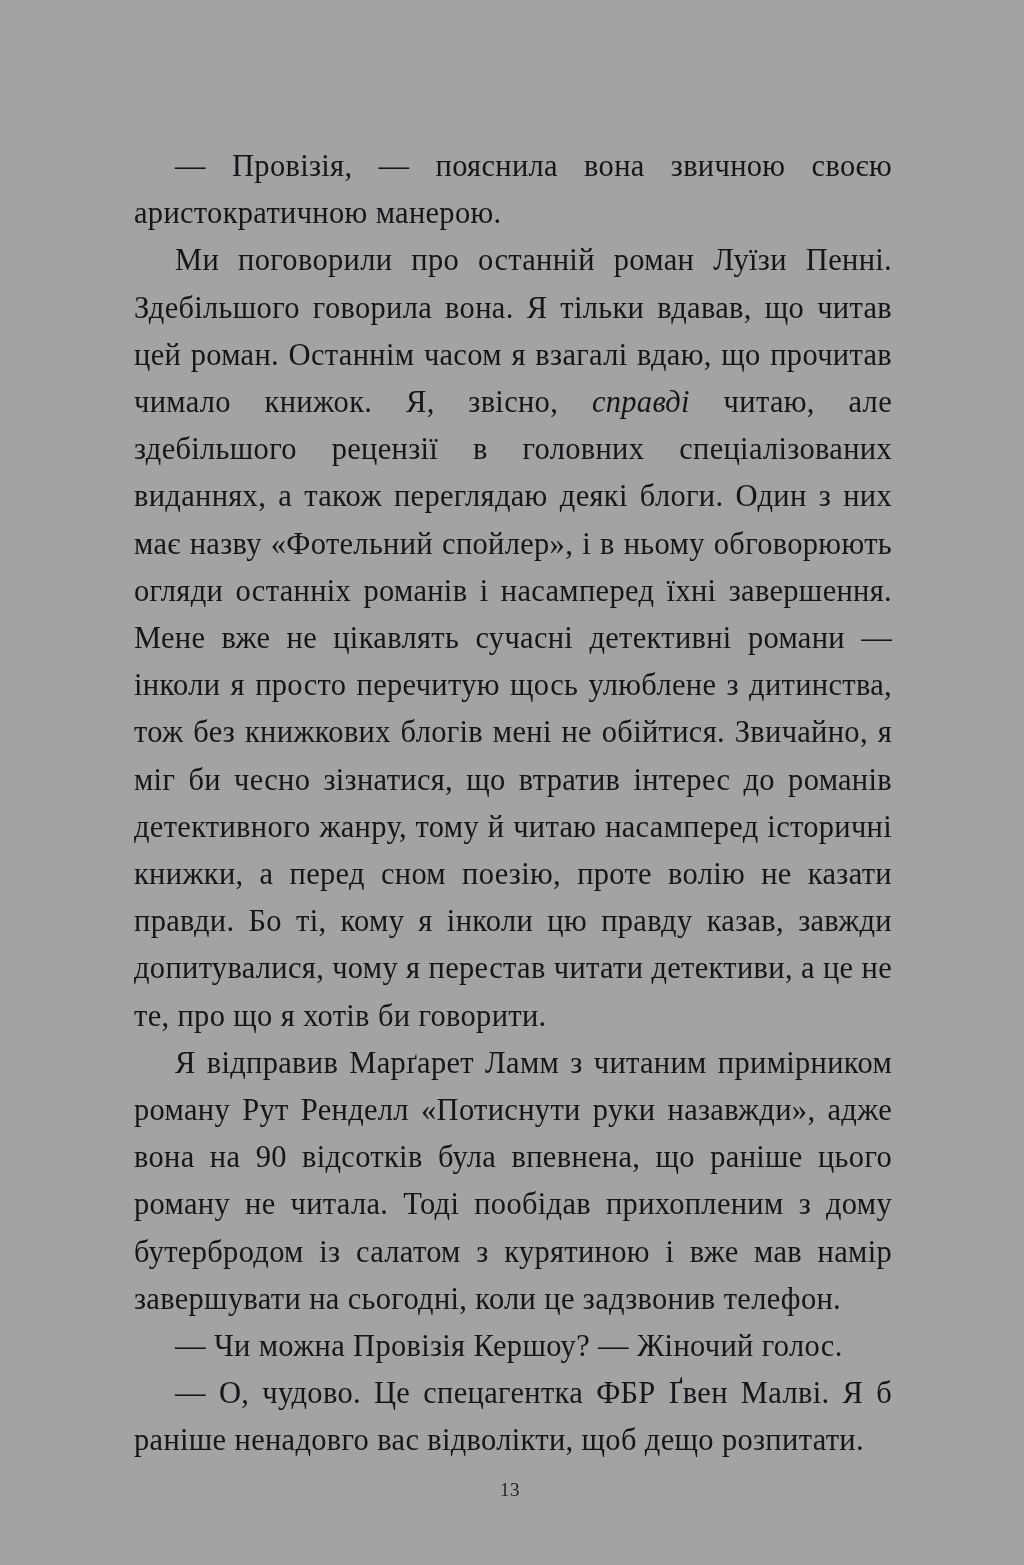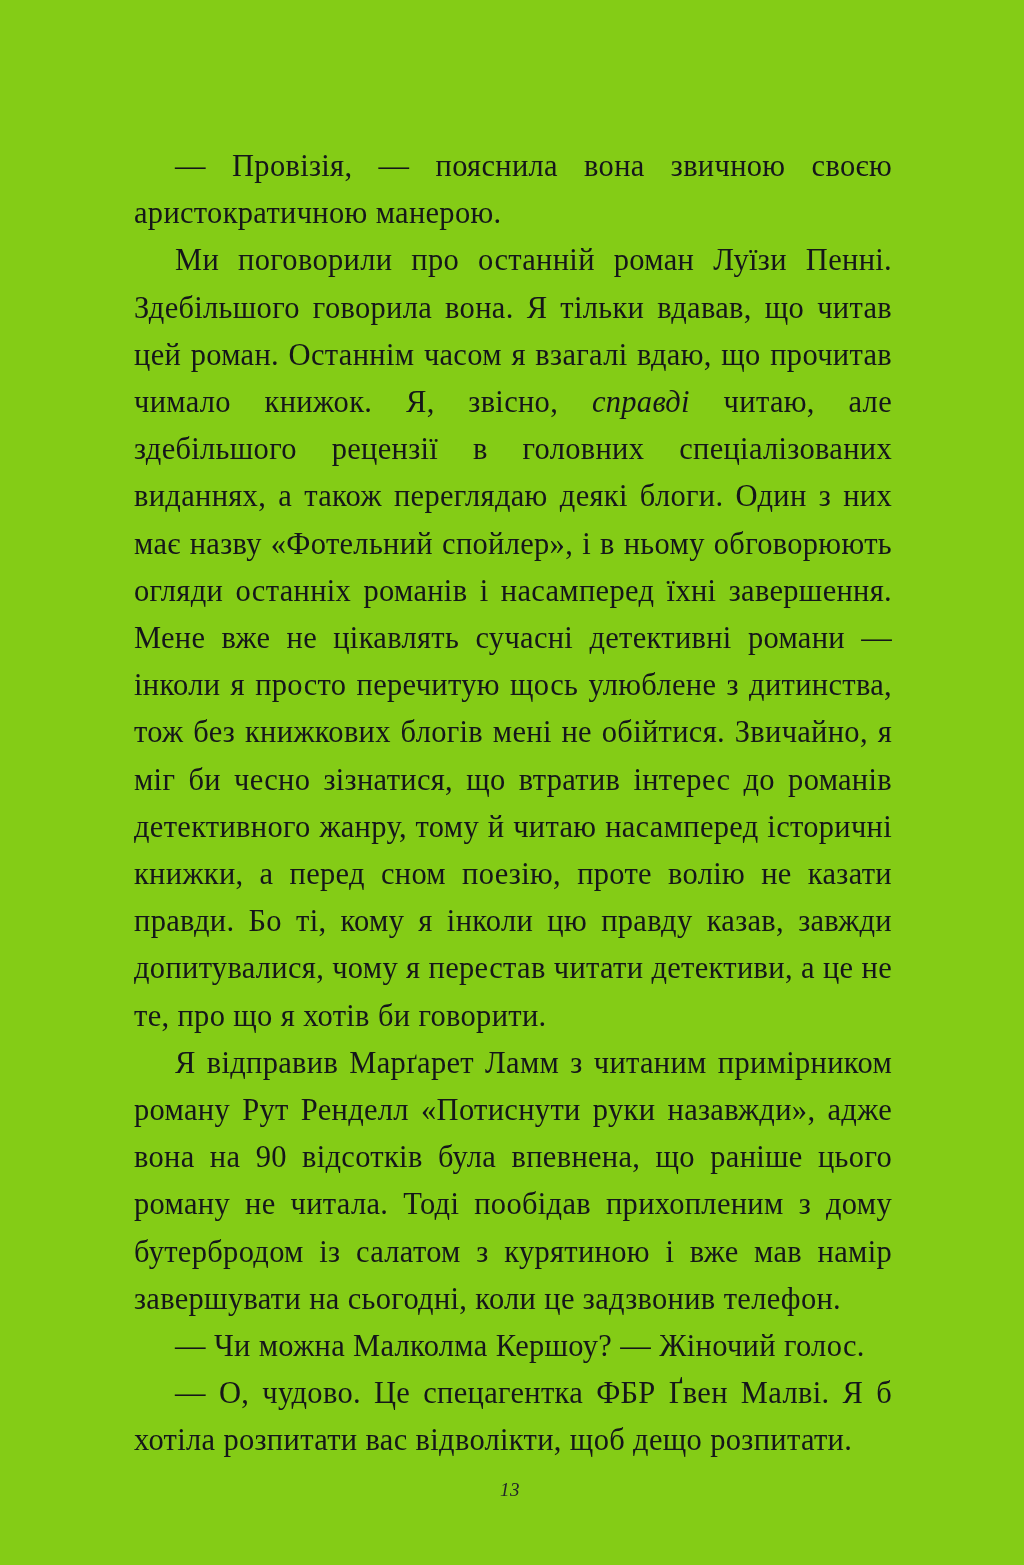--- a/index.html
+++ b/index.html
@@ -14,21 +14,21 @@
     position: relative;
     overflow: hidden;
     font-family: "Liberation Serif", "DejaVu Serif", serif;
     color: #15161a;
     -webkit-font-smoothing: antialiased;
   }
 
   .page {
     position: absolute;
     inset: 0;
-    background: #84cc16;
+    background: #a3a3a3;
   }
 
   .text-block {
     position: absolute;
     left: 134px;
     top: 143px;
     width: 758px;
   }
 
   .para {
@@ -71,39 +71,38 @@
     position: absolute;
     left: 0;
     right: 4px;
     top: 1478px;
     text-align: center;
     font-size: 19px;
     line-height: 24px;
     font-family: "Liberation Serif", "DejaVu Serif", serif;
     color: #23252a;
     letter-spacing: 0.02em;
-    font-style: italic;
   }
 </style>
 </head>
 <body>
 
 <div class="page">
 
   <div class="text-block">
 
     <p class="para continued">— Провізія, — пояснила вона звичною своєю аристократичною манерою.</p>
 
     <p class="para indent"><span>Ми поговорили про останній роман Луїзи Пенні. Здебільшого говорила вона. Я тільки вдавав, що читав цей роман. Останнім часом я взагалі вдаю, що прочитав чимало книжок. Я, звісно, </span><em class="italic">справді</em><span> читаю, але здебільшого рецензії в головних спеціалізованих виданнях, а також переглядаю деякі блоги. Один з них має назву «Фотельний спойлер», і в ньому обговорюють огляди останніх романів і насамперед їхні завершення. Мене вже не цікавлять сучасні детективні романи — інколи я просто перечитую щось улюблене з дитинства, тож без книжкових блогів мені не обійтися. Звичайно, я міг би чесно зізнатися, що втратив інтерес до романів детективного жанру, тому й читаю насамперед історичні книжки, а перед сном поезію, проте волію не казати правди. Бо ті, кому я інколи цю правду казав, завжди допитувалися, чому я перестав читати детективи, а це не те, про що я хотів би говорити.</span></p>
 
     <p class="para indent">Я відправив Марґарет Ламм з читаним примірником роману Рут Ренделл «Потиснути руки назавжди», адже вона на 90 відсотків була впевнена, що раніше цього роману не читала. Тоді пообідав прихопленим з дому бутербродом із салатом з курятиною і вже мав намір завершувати на сьогодні, коли це задзвонив телефон.</p>
 
 
-    <p class="para dialogue">— Чи можна Малколма Кершоу? — Жіночий голос.</p>
+    <p class="para dialogue">— Чи можна Провізія Кершоу? — Жіночий голос.</p>
 
 
-    <p class="para indent">— О, чудово. Це спецагентка ФБР Ґвен Малві. Я б хотіла розпитати вас відволікти, щоб дещо розпитати.</p>
+    <p class="para indent">— О, чудово. Це спецагентка ФБР Ґвен Малві. Я б раніше ненадовго вас відволікти, щоб дещо розпитати.</p>
 
   </div>
 
   <div class="page-number">13</div>
 
 </div>
 
 </body></html>

